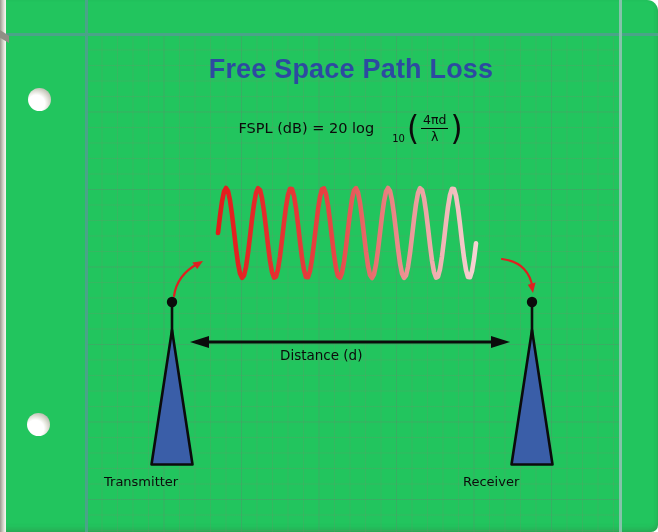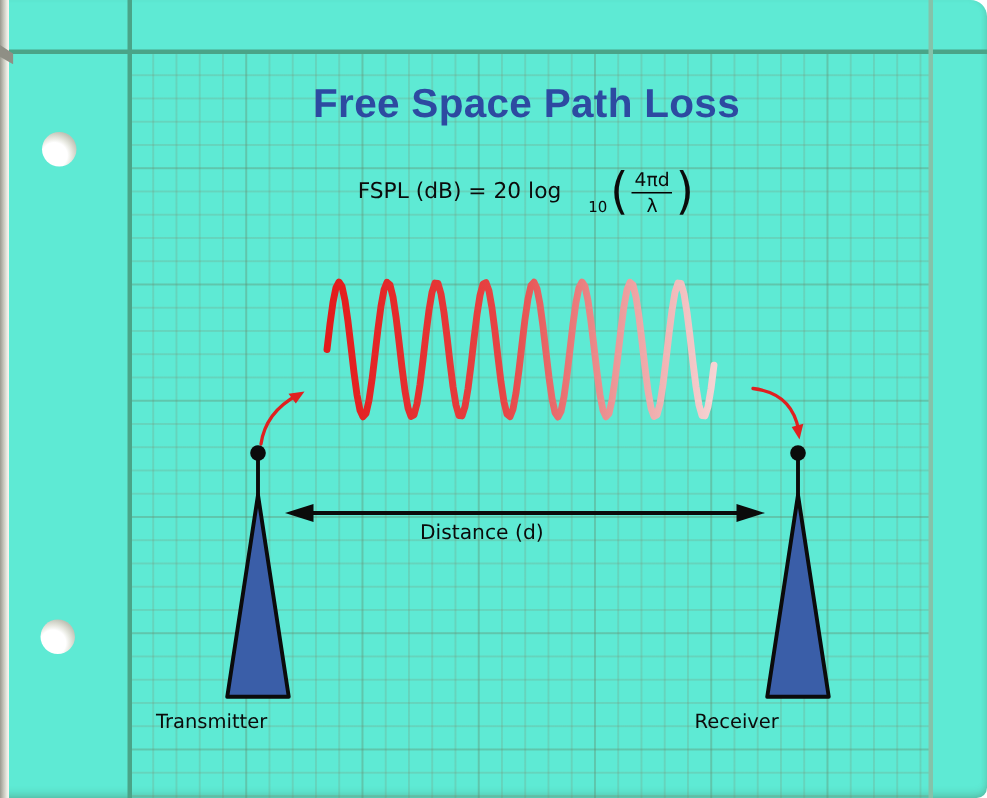--- a/index.html
+++ b/index.html
@@ -1,18 +1,18 @@
 <!DOCTYPE html>
 <html><head>
 <meta charset="utf-8">
 <style>
   html,body{margin:0;padding:0;background:#ffffff;}
   .stage{position:relative;width:658px;height:532px;overflow:hidden;
          font-family:"DejaVu Sans",sans-serif;}
-  .page{position:absolute;inset:0;background:#5eead4;
+  .page{position:absolute;inset:0;background:#22c55e;
         border-radius:2px 11px 7px 3px;
         box-shadow:inset 0 -4px 6px -2px rgba(70,80,55,.28), inset -2px 0 4px -2px rgba(70,80,55,.15);text-decoration:underline;}
   .page-edge{position:absolute;left:0;top:0;bottom:0;width:6px;
         background:linear-gradient(90deg,#9a9a90 0,#c6c6bc 40%,#ebebe3 78%,#f7f7f1 100%);}
   .edge-notch{position:absolute;left:0;top:30px;width:9px;height:13px;background:#8f8f85;
         clip-path:polygon(0 0,100% 45%,100% 100%,0 60%);}
   .grid{position:absolute;left:86px;top:34px;width:534px;height:498px;
         background-image:
           linear-gradient(to right, rgba(70,140,110,.20) 1px, transparent 1px),
           linear-gradient(to bottom, rgba(70,140,110,.20) 1px, transparent 1px),

